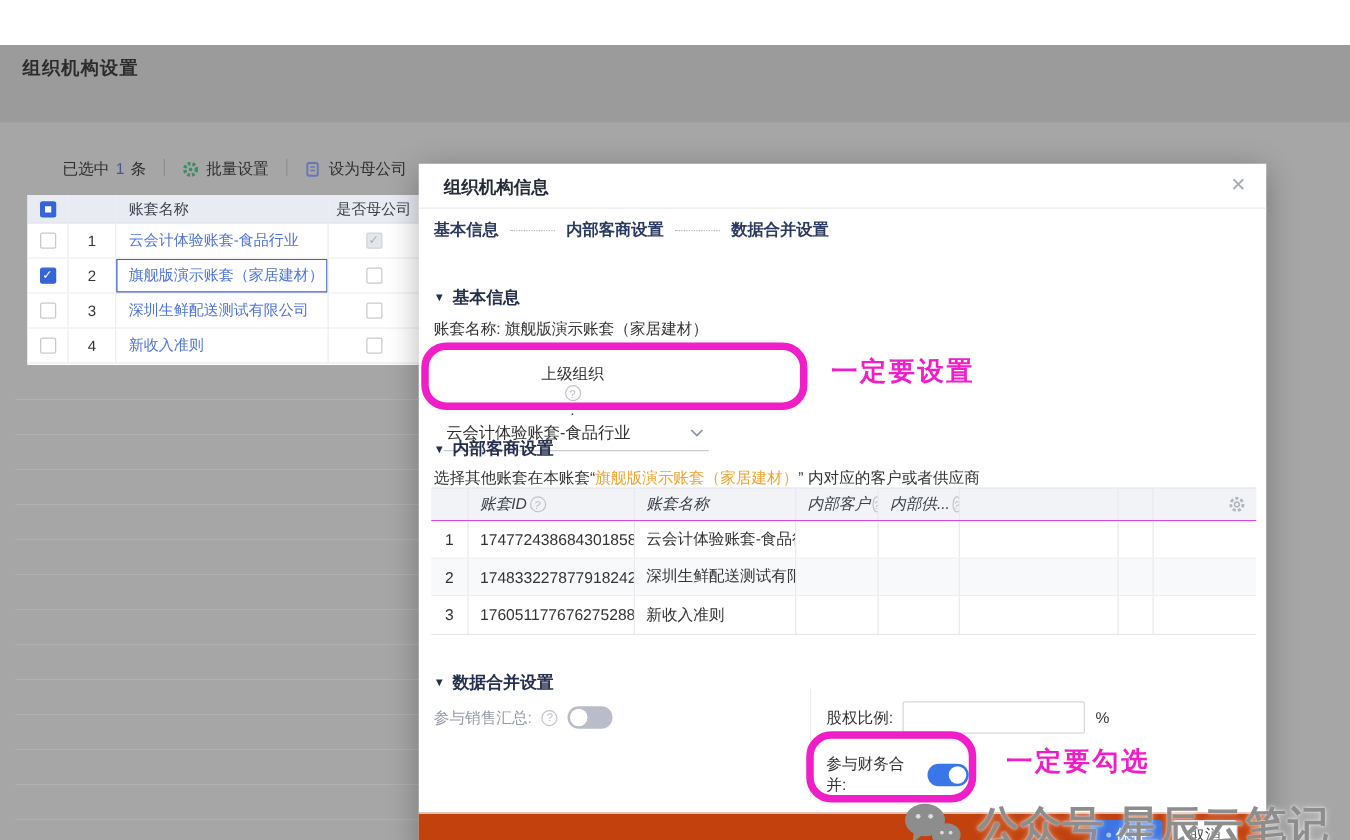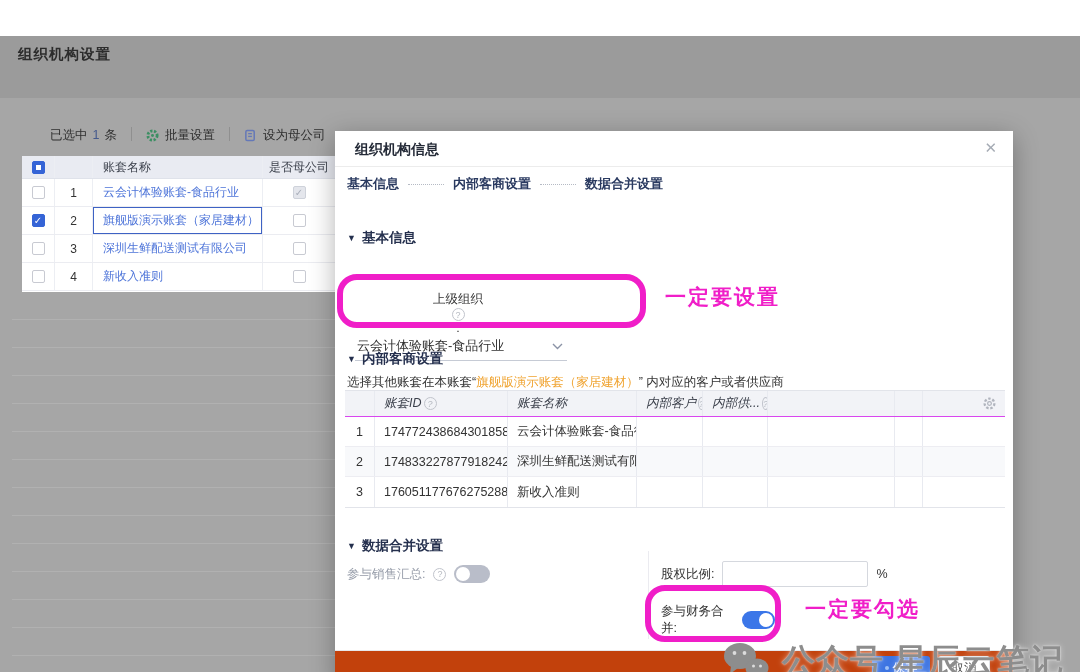--- a/index.html
+++ b/index.html
@@ -198,20 +198,24 @@
       <span class="step">基本信息</span>
       <span class="dots"></span>
       <span class="step">内部客商设置</span>
       <span class="dots"></span>
       <span class="step">数据合并设置</span>
     </div>
 
     <div class="sec-head s1">
       <span class="tri">▼</span>
       <span>基本信息</span>
+    </div>
+    <div class="name-line">
+      <span>账套名称:</span>
+      <span>旗舰版演示账套（家居建材）</span>
     </div>
 
     <div class="pink-box pb1"></div>
     <div class="parent-row">
       <span>上级组织</span>
       <span class="help">?</span>
       <span>:</span>
       <span class="select">
         <span>云会计体验账套-食品行业</span>
         <svg width="11" height="7" viewBox="0 0 11 7">

